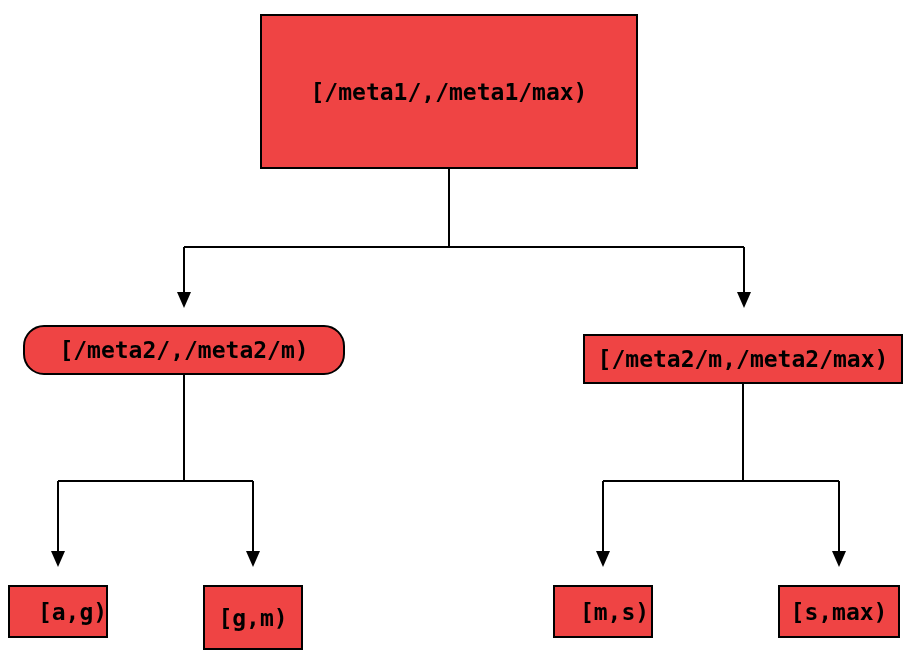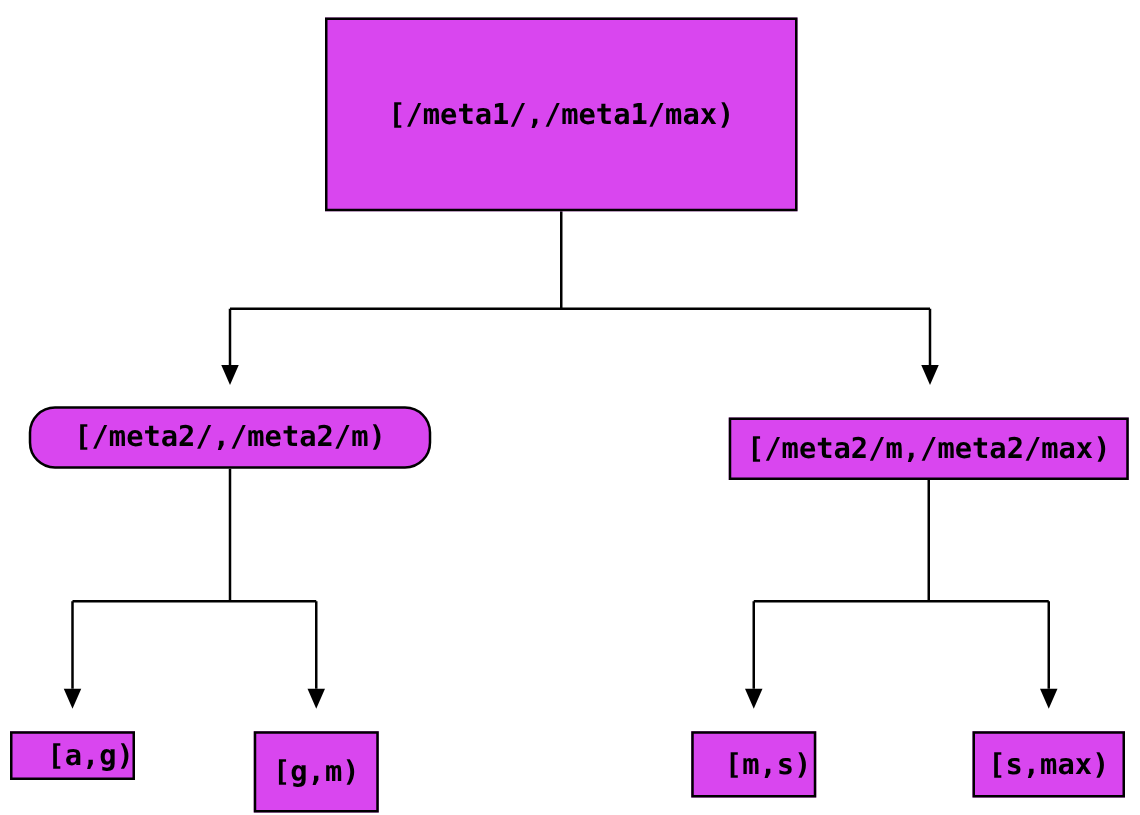--- a/index.html
+++ b/index.html
@@ -28,33 +28,33 @@
     fill: none;
   }
   .edges polygon {
     fill: #000000;
     stroke: none;
   }
   .node {
     position: absolute;
     box-sizing: border-box;
     border: 2px solid #000000;
-    background: #d946ef;
+    background: #ef4444;
     display: flex;
     align-items: center;
     justify-content: center;
     font-weight: 700;
     font-size: 23px;
     color: #000000;
     white-space: nowrap;
   }
   .node-root       { left: 260px; top: 14px;  width: 378px; height: 155px; }
   .node-meta2-left { left: 23px;  top: 325px; width: 322px; height: 50px; border-radius: 21px; }
   .node-meta2-right{ left: 583px; top: 334px; width: 320px; height: 50px; }
-  .node-leaf-ag    { left: 8px;   top: 585px; width: 100px; height: 39px; padding-left: 29px; }
+  .node-leaf-ag    { left: 8px;   top: 585px; width: 100px; height: 53px; padding-left: 29px; }
   .node-leaf-gm    { left: 203px; top: 585px; width: 100px; height: 65px; }
   .node-leaf-ms    { left: 553px; top: 585px; width: 100px; height: 53px; padding-left: 23px; }
   .node-leaf-smax  { left: 778px; top: 585px; width: 122px; height: 53px; }
 </style>
 </head>
 <body>
 
 <div class="canvas">
 
   <svg class="edges" viewBox="0 0 912 652" xmlns="http://www.w3.org/2000/svg">

